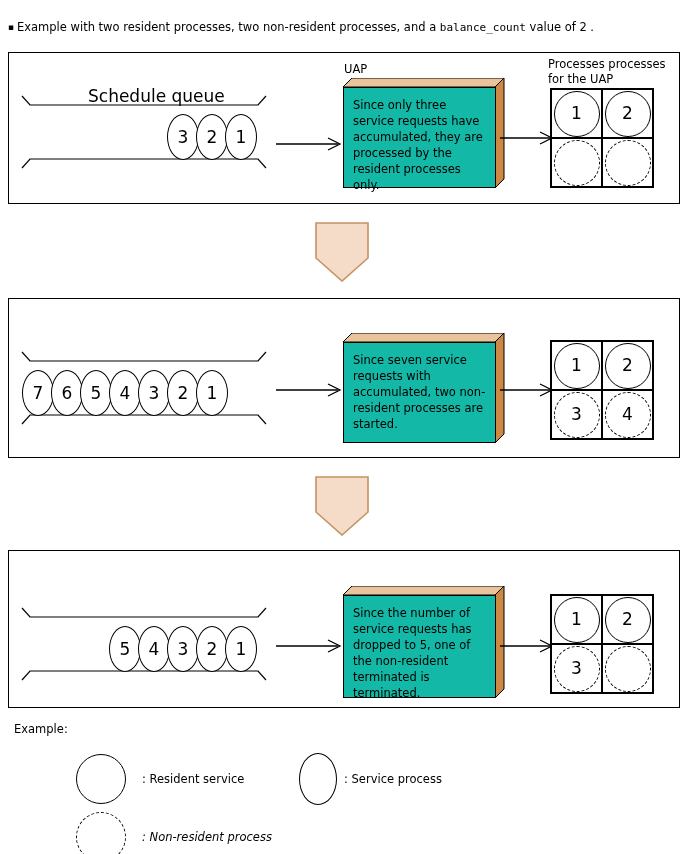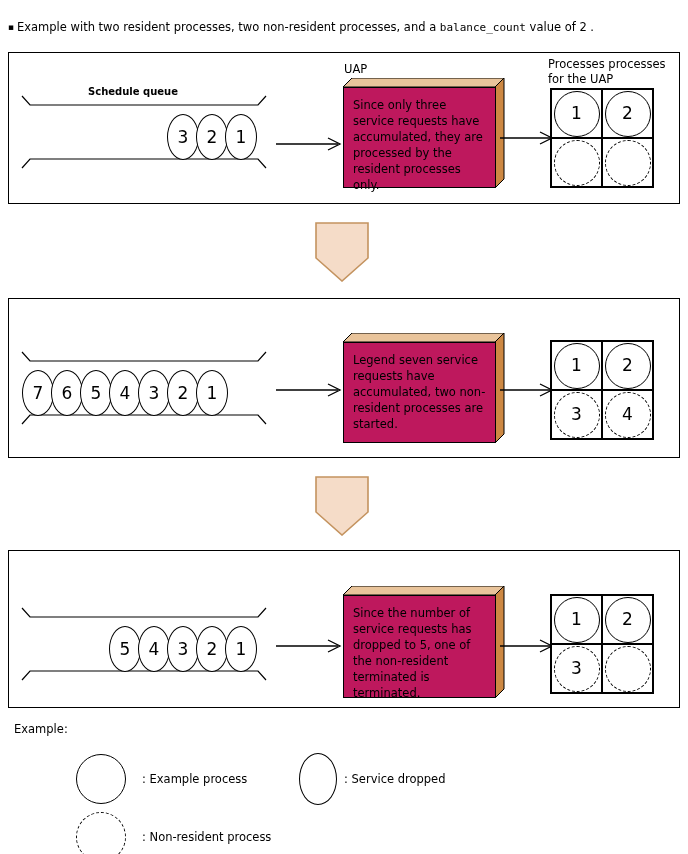--- a/index.html
+++ b/index.html
@@ -17,35 +17,35 @@
 
   
   .panel{border:1px solid #000;background:#fff;box-sizing:border-box;}
   #panel1{left:8px;top:52px;width:672px;height:152px;}
   #panel2{left:8px;top:298px;width:672px;height:160px;}
   #panel3{left:8px;top:550px;width:672px;height:158px;}
 
   
   .queue{position:absolute;}
   .queue svg{display:block;overflow:visible;}
-  .qlabel{position:absolute;font-size:10px;white-space:nowrap;font-weight:bold;}
+  .qlabel{position:absolute;font-size:17px;white-space:nowrap;}
   .sr{
     position:absolute;border:1.4px solid #000;border-radius:50%;
     background:#fff;width:30px;height:44px;
     display:flex;align-items:center;justify-content:center;
     font-size:17px;line-height:1;
   }
 
   
   .harrow{position:absolute;}
   .harrow svg{display:block;overflow:visible;}
   .uap-label{position:absolute;font-size:11.5px;}
   .uap-box{
     position:absolute;box-sizing:border-box;
-    background:#be185d;border:1px solid #000;
+    background:#14b8a6;border:1px solid #000;
     font-size:11.5px;line-height:16px;
     padding:9px 8px 6px 9px;
   }
   .uap-side{position:absolute;background:#cd8843;}
   .uap-side svg{display:block;}
 
   
   .alloc-label{position:absolute;font-size:11.5px;line-height:15px;white-space:pre-line;}
   .grid{position:absolute;border:1.2px solid #000;box-sizing:border-box;
         display:grid;grid-template-columns:1fr 1fr;grid-template-rows:1fr 1fr;background:#fff;}
@@ -161,21 +161,21 @@
     <polyline points="52,1 64,7 52,13" fill="none" stroke="#000" stroke-width="1.3"></polyline>
   </svg>
 </div>
 
 <div class="abs uap-side" style="left:343px;top:333px;background:transparent;">
   <svg width="162" height="110" viewBox="0 0 162 110">
     <polygon points="0,9 9,0 161,0 152,9" fill="#e9c49b" stroke="#000" stroke-width="1"></polygon>
     <polygon points="152,9 161,0 161,101 152,110" fill="#cd8843" stroke="#000" stroke-width="1"></polygon>
   </svg>
 </div>
-<div class="abs uap-box" style="left:343px;top:342px;width:153px;height:101px;">Legend seven service requests have accumulated, two non-resident processes are started.</div>
+<div class="abs uap-box" style="left:343px;top:342px;width:153px;height:101px;">Since seven service requests with accumulated, two non-resident processes are started.</div>
 
 <div class="abs harrow" style="left:500px;top:383px;">
   <svg width="54" height="14" viewBox="0 0 54 14">
     <line x1="0" y1="7" x2="50" y2="7" stroke="#000" stroke-width="1.3"></line>
     <polyline points="40,1 52,7 40,13" fill="none" stroke="#000" stroke-width="1.3"></polyline>
   </svg>
 </div>
 
 <div class="abs grid" style="left:550px;top:340px;width:104px;height:100px;">
   <div class="cell">
@@ -248,24 +248,24 @@
       <div class="proc nonresident"></div>
     </div>
 </div>
 
 <div class="abs" id="legend">
   <div class="legend-title">Example:</div>
 
   <div class="legend-row" style="left:62px;top:32px;">
     <div class="lg-circle solid"></div>
   </div>
-  <div class="lg-text" style="left:128px;top:50px;">: Example process</div>
+  <div class="lg-text" style="left:128px;top:50px;">: Resident service</div>
 
   <div class="legend-row" style="left:62px;top:90px;">
     <div class="lg-circle dashed"></div>
   </div>
-  <div class="lg-text" style="left:128px;top:108px;">: Non-resident process</div>
+  <div class="lg-text" style="left:128px;top:108px;font-style:italic;">: Non-resident process</div>
 
   <div class="legend-row" style="left:285px;top:31px;">
     <div class="lg-ellipse"></div>
   </div>
-  <div class="lg-text" style="left:330px;top:50px;">: Service dropped</div>
+  <div class="lg-text" style="left:330px;top:50px;">: Service process</div>
 </div>
 
 </body></html>

